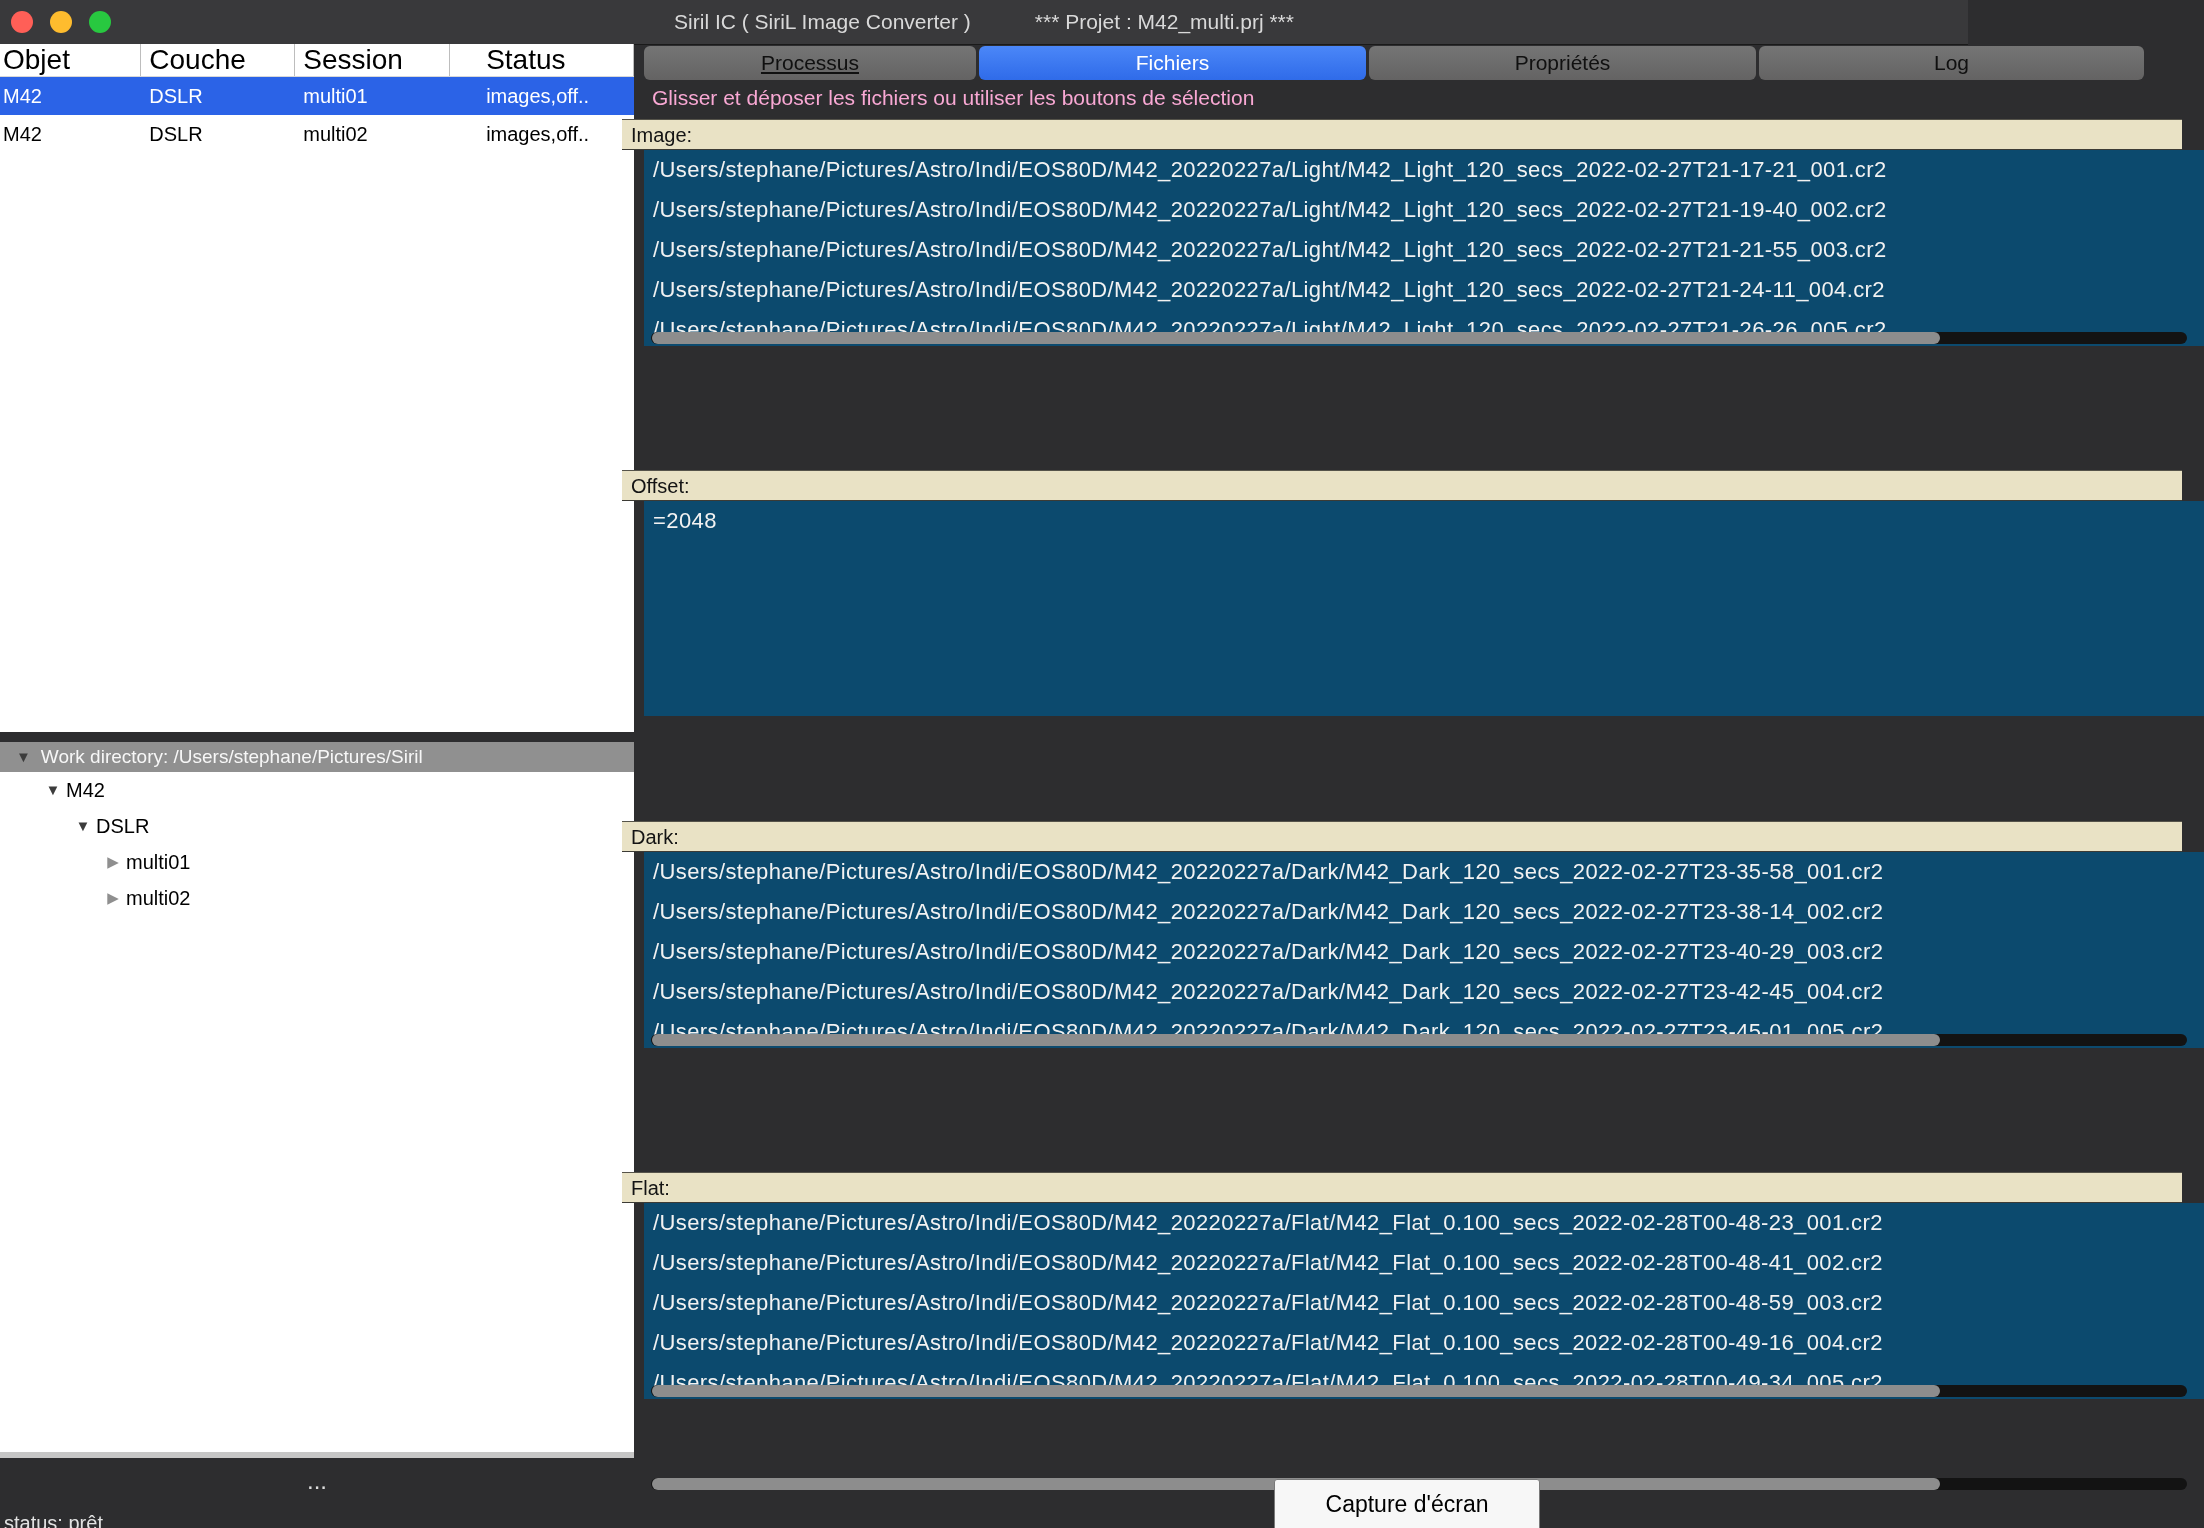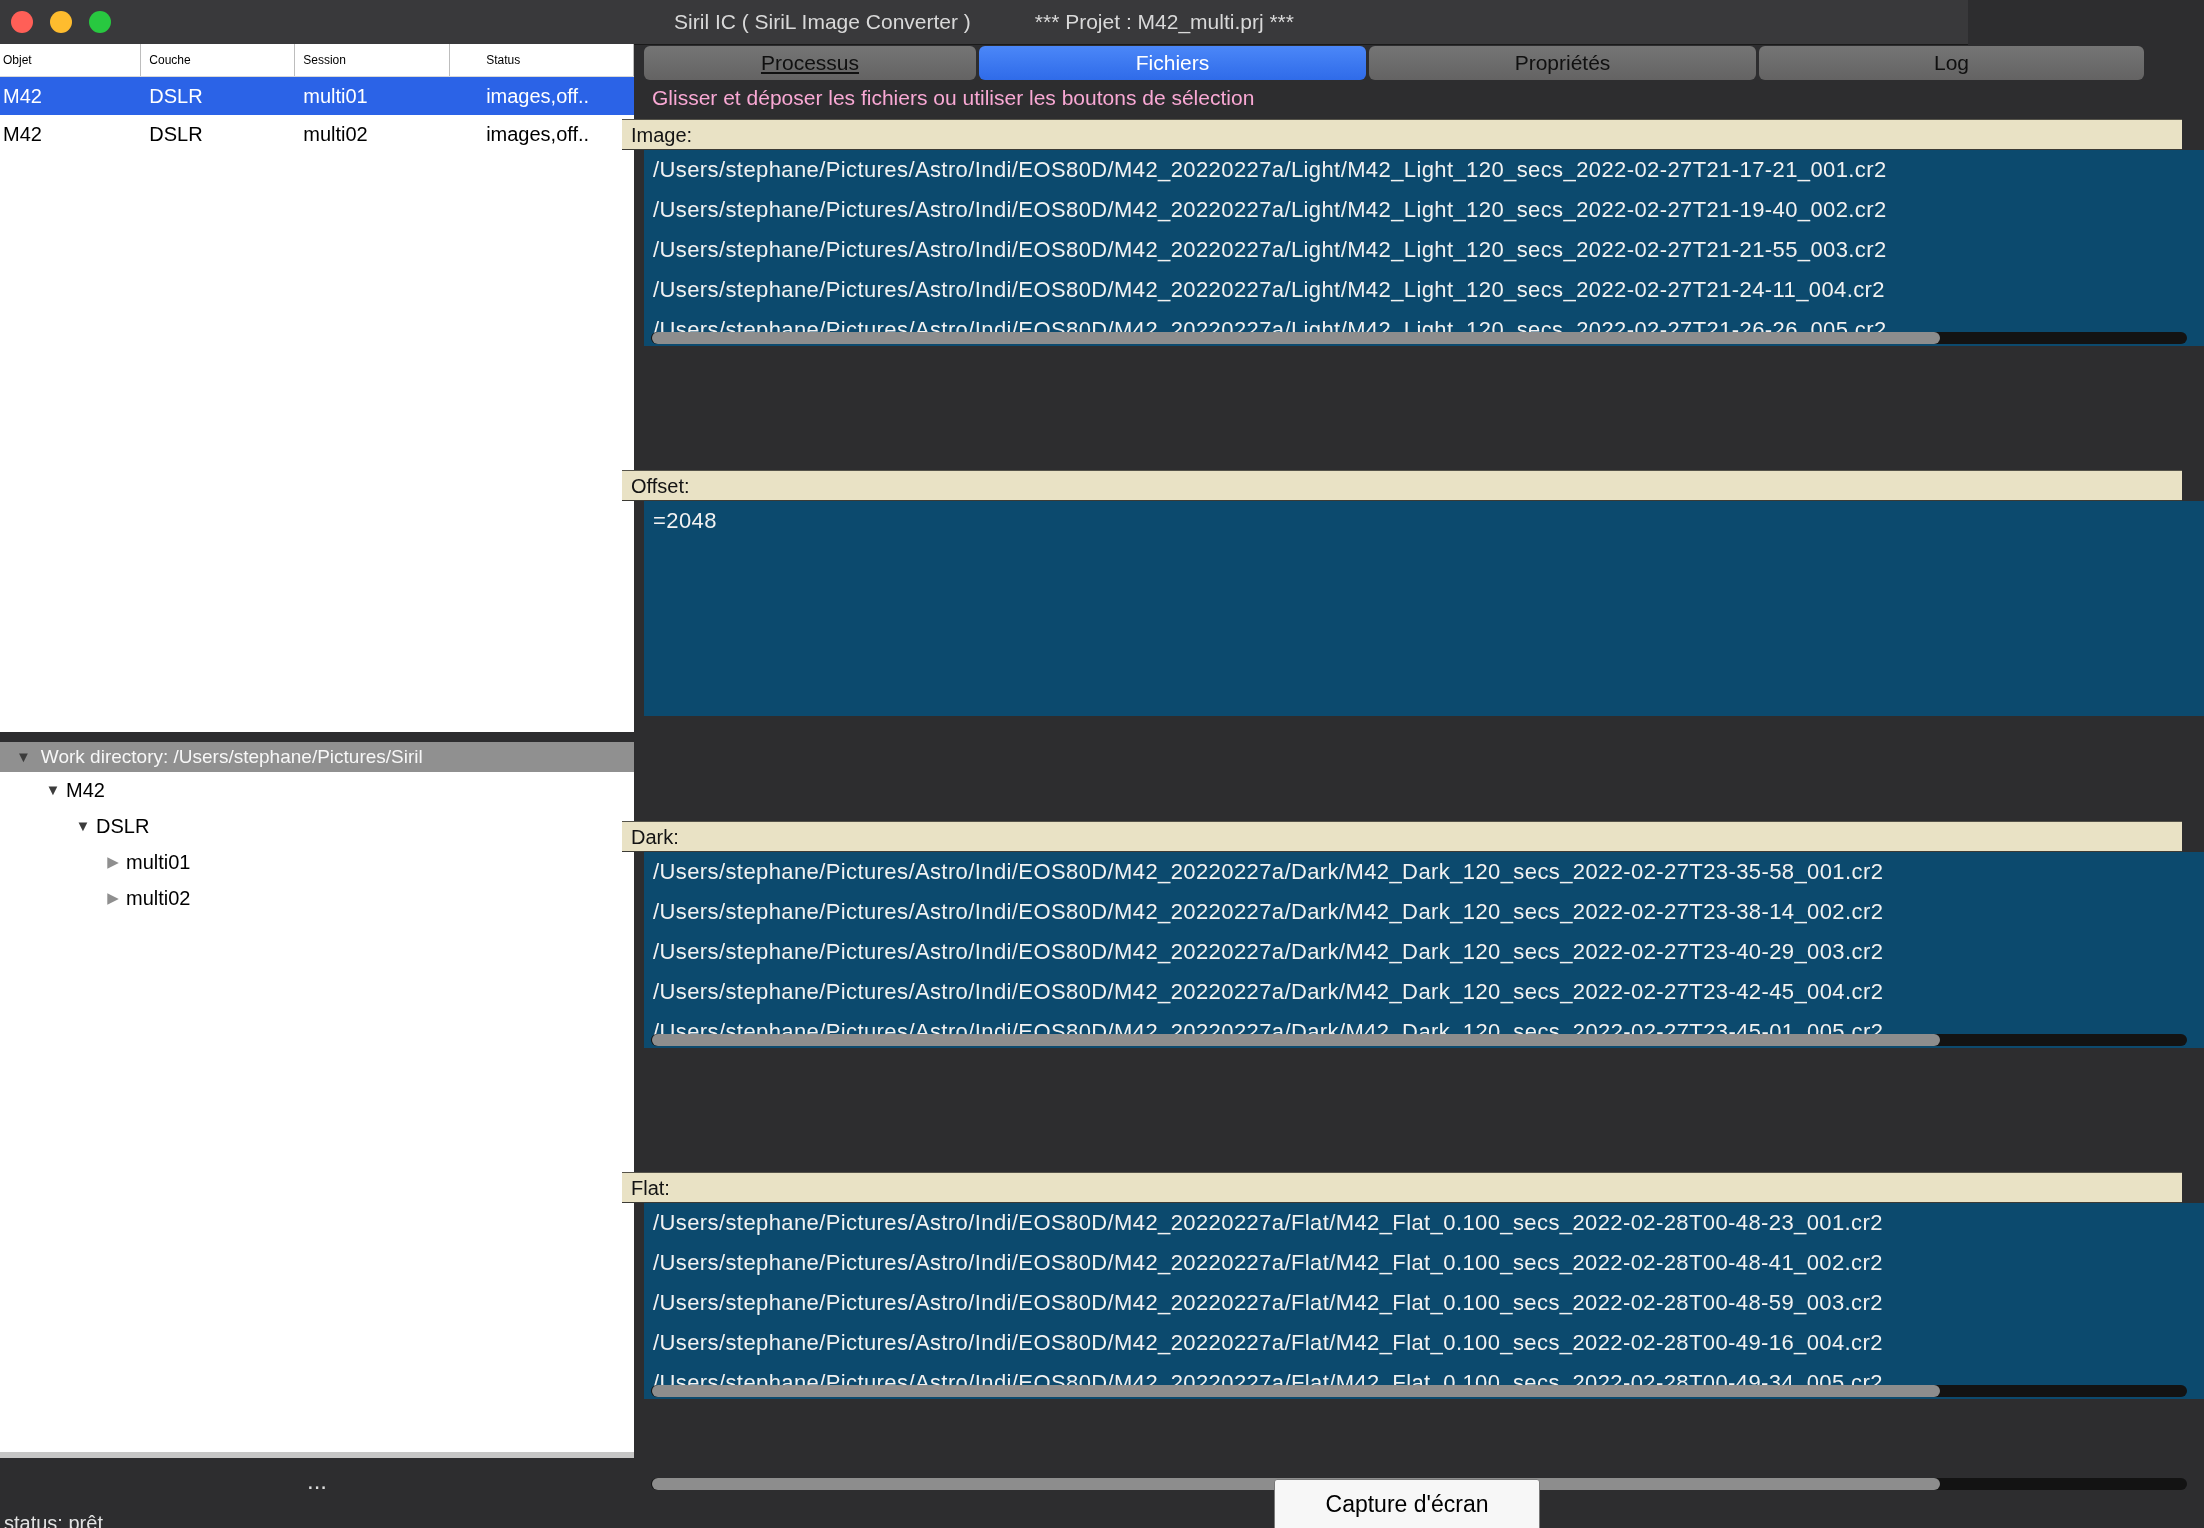--- a/index.html
+++ b/index.html
@@ -20,21 +20,21 @@
   .tl{position:absolute;top:11px;width:22px;height:22px;border-radius:50%;}
   .tl.red{left:11px;background:#ff5f57;}
   .tl.yellow{left:50px;background:#febc2e;}
   .tl.green{left:89px;background:#28c840;}
 
   
   .sessions{
     position:absolute;left:0;top:44px;width:634px;height:688px;background:#ffffff;
     color:#000;
   }
-  .thead{display:flex;height:32px;line-height:32px;font-size:12px;border-bottom:1px solid #d8d8d8;}
+  .thead{display:flex;height:32px;line-height:32px;font-size:28px;border-bottom:1px solid #d8d8d8;}
   .thead .hcell{box-sizing:border-box;border-right:1px solid #bdbdbd;padding-left:8px;overflow:hidden;white-space:nowrap;}
   .trow{display:flex;height:38px;line-height:38px;font-size:20px;}
   .trow .tcell{box-sizing:border-box;padding-left:8px;overflow:hidden;white-space:nowrap;}
   .trow .tcell:first-child,.thead .hcell:first-child{padding-left:3px;}
   .c-objet{width:148px;} .c-couche{width:161px;} .c-session{width:162px;} .c-status{width:163px;margin-left:28px;}
   .trow.selected{background:#2b63e7;color:#ffffff;}
 
   
   .workdir{
     position:absolute;left:0;top:742px;width:634px;height:30px;background:#909090;

